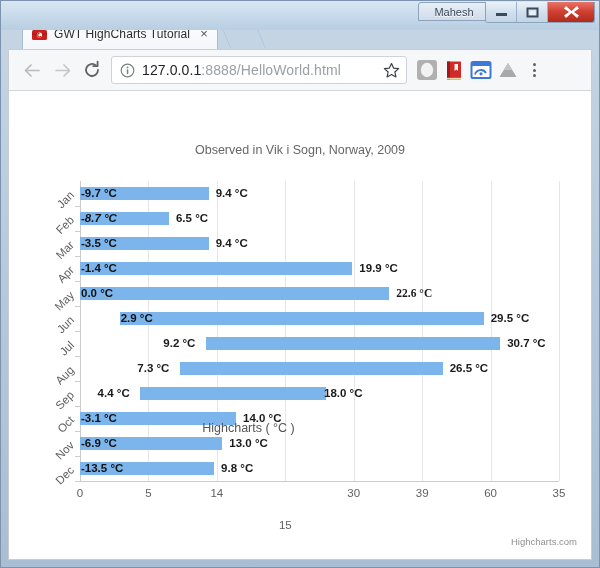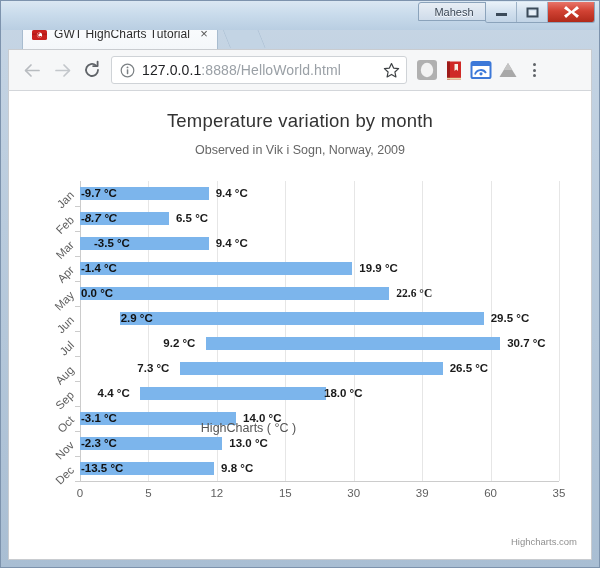--- a/index.html
+++ b/index.html
@@ -357,34 +357,33 @@
     <div id="menu-dots">
       <i></i>
         <i></i>
         <i></i>
     </div>
   </div>
 
   <div id="viewport">
     <div id="chart">
 
-      <div id="chart-title">Temperature variation by month</div>
       <div id="chart-subtitle">Observed in Vik i Sogn, Norway, 2009</div>
 
       <div id="plot">
         <div id="axis-line"></div>
         <div id="xaxis-baseline"></div>
 
       <div class="xtick-label" style="left: -20px;">0</div>
           <div class="gridline" style="left: 68.4286px;"></div>
           <div class="xtick-label" style="left: 48.4286px;">5</div>
           <div class="gridline" style="left: 136.857px;"></div>
-          <div class="xtick-label" style="left: 116.857px;">12</div>
+          <div class="xtick-label" style="left: 116.857px;">14</div>
           <div class="gridline" style="left: 205.286px;"></div>
-          <div class="xtick-label" style="left: 185.286px;">15</div>
+          <div class="xtick-label" style="left: 185.286px; margin-top: 32px;">15</div>
           <div class="gridline" style="left: 273.714px;"></div>
           <div class="xtick-label" style="left: 253.714px;">30</div>
           <div class="gridline" style="left: 342.143px;"></div>
           <div class="xtick-label" style="left: 322.143px;">39</div>
           <div class="gridline" style="left: 410.571px;"></div>
           <div class="xtick-label" style="left: 390.571px;">60</div>
           <div class="gridline" style="left: 479px;"></div>
           <div class="xtick-label" style="left: 459px;">35</div>
           <div class="tick-mark" style="top: 25px;"></div>
           <div class="cat-label" style="top: 5.5px; left: -46px; width: 38px;">Jan</div>
@@ -392,21 +391,21 @@
           <div class="dlabel inside" style="top: 6px; left: 1px;">-9.7 °C</div>
           <div class="dlabel" style="top: 6px; left: 135.646px;">9.4 °C</div>
           <div class="tick-mark" style="top: 50px;"></div>
           <div class="cat-label" style="top: 30.5px; left: -46px; width: 38px;">Feb</div>
           <div class="bar" style="left: 0px; width: 88.9571px; top: 31px; background: rgb(124, 181, 236);"></div>
           <div class="dlabel inside" style="top: 31px; left: 1px; font-style: italic;">-8.7 °C</div>
           <div class="dlabel" style="top: 31px; left: 95.9571px;">6.5 °C</div>
           <div class="tick-mark" style="top: 75px;"></div>
           <div class="cat-label" style="top: 55.5px; left: -46px; width: 38px;">Mar</div>
           <div class="bar" style="left: 0px; width: 128.646px; top: 56px; background: rgb(124, 181, 236);"></div>
-          <div class="dlabel inside" style="top: 56px; left: 14px;">-3.5 °C</div>
+          <div class="dlabel inside" style="top: 56px; left: 1px;">-3.5 °C</div>
           <div class="dlabel" style="top: 56px; left: 135.646px;">9.4 °C</div>
           <div class="tick-mark" style="top: 100px;"></div>
           <div class="cat-label" style="top: 80.5px; left: -46px; width: 38px;">Apr</div>
           <div class="bar" style="left: 0px; width: 272.346px; top: 81px; background: rgb(124, 181, 236);"></div>
           <div class="dlabel inside" style="top: 81px; left: 1px;">-1.4 °C</div>
           <div class="dlabel" style="top: 81px; left: 279.346px;">19.9 °C</div>
           <div class="tick-mark" style="top: 125px;"></div>
           <div class="cat-label" style="top: 105.5px; left: -46px; width: 38px;">May</div>
           <div class="bar" style="left: 0px; width: 309.297px; top: 106px; background: rgb(124, 181, 236);"></div>
           <div class="dlabel inside" style="top: 106px; left: 1px;">0.0 °C</div>
@@ -432,28 +431,28 @@
           <div class="dlabel" style="top: 206px; left: 17.6171px;">4.4 °C</div>
           <div class="dlabel" style="top: 206px; left: 244px;">18.0 °C</div>
           <div class="tick-mark" style="top: 250px;"></div>
           <div class="cat-label" style="top: 230.5px; left: -46px; width: 38px;">Oct</div>
           <div class="bar" style="left: 0px; width: 156.017px; top: 231px; background: rgb(124, 181, 236);"></div>
           <div class="dlabel inside" style="top: 231px; left: 1px;">-3.1 °C</div>
           <div class="dlabel" style="top: 231px; left: 163.017px;">14.0 °C</div>
           <div class="tick-mark" style="top: 275px;"></div>
           <div class="cat-label" style="top: 255.5px; left: -46px; width: 38px;">Nov</div>
           <div class="bar" style="left: 0px; width: 142.331px; top: 256px; background: rgb(124, 181, 236);"></div>
-          <div class="dlabel inside" style="top: 256px; left: 1px;">-2.3 °C</div>
+          <div class="dlabel inside" style="top: 256px; left: 1px;">-6.9 °C</div>
           <div class="dlabel" style="top: 256px; left: 149.331px;">13.0 °C</div>
           <div class="tick-mark" style="top: 300px;"></div>
           <div class="cat-label" style="top: 280.5px; left: -46px; width: 38px;">Dec</div>
           <div class="bar" style="left: 0px; width: 134.12px; top: 281px; background: rgb(124, 181, 236);"></div>
           <div class="dlabel inside" style="top: 281px; left: 1px;">-13.5 °C</div>
           <div class="dlabel" style="top: 281px; left: 141.12px;">9.8 °C</div>
         </div>
 
-      <div id="xaxis-title">HighCharts ( °C )</div>
+      <div id="xaxis-title">Highcharts ( °C )</div>
       <div id="credits">Highcharts.com</div>
     </div>
   </div>
 
   <div class="frame-edge"></div>
 </div>
 
 </body></html>

